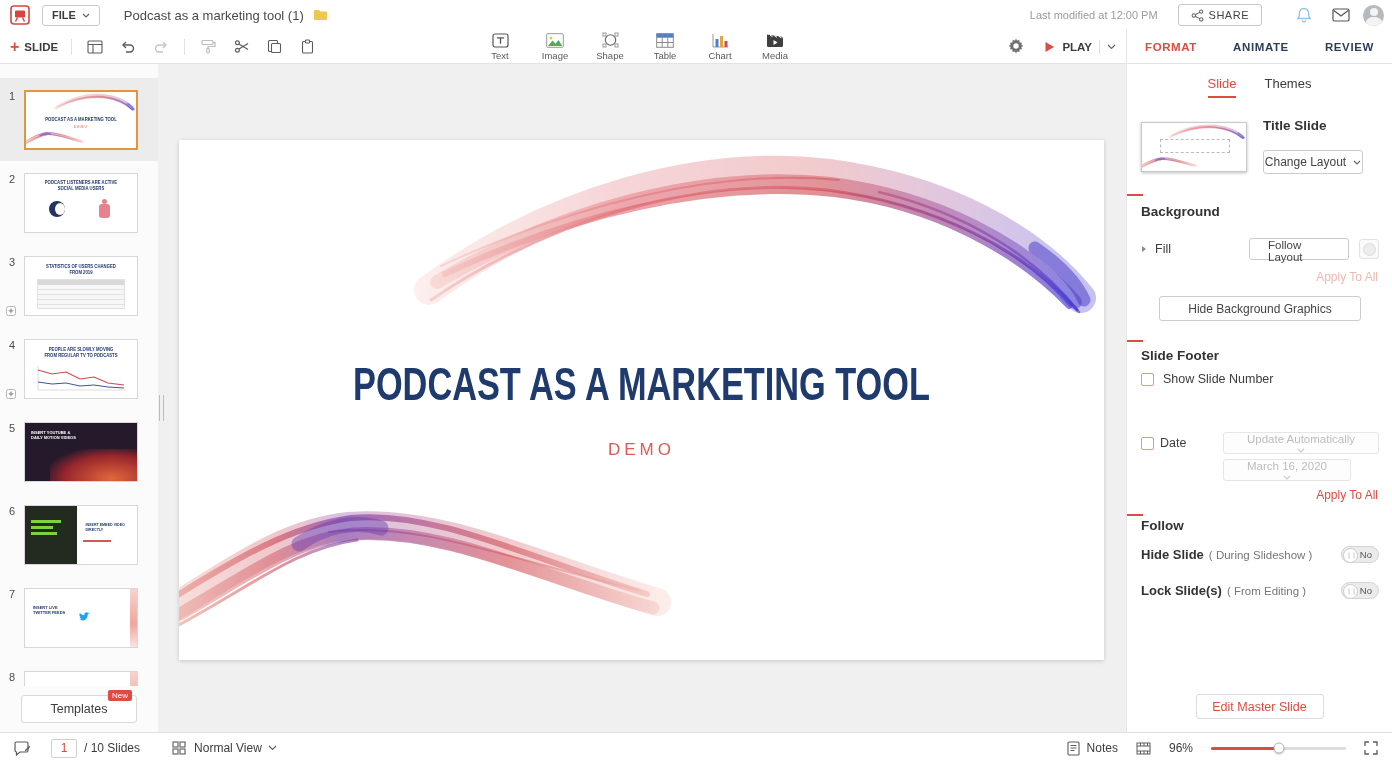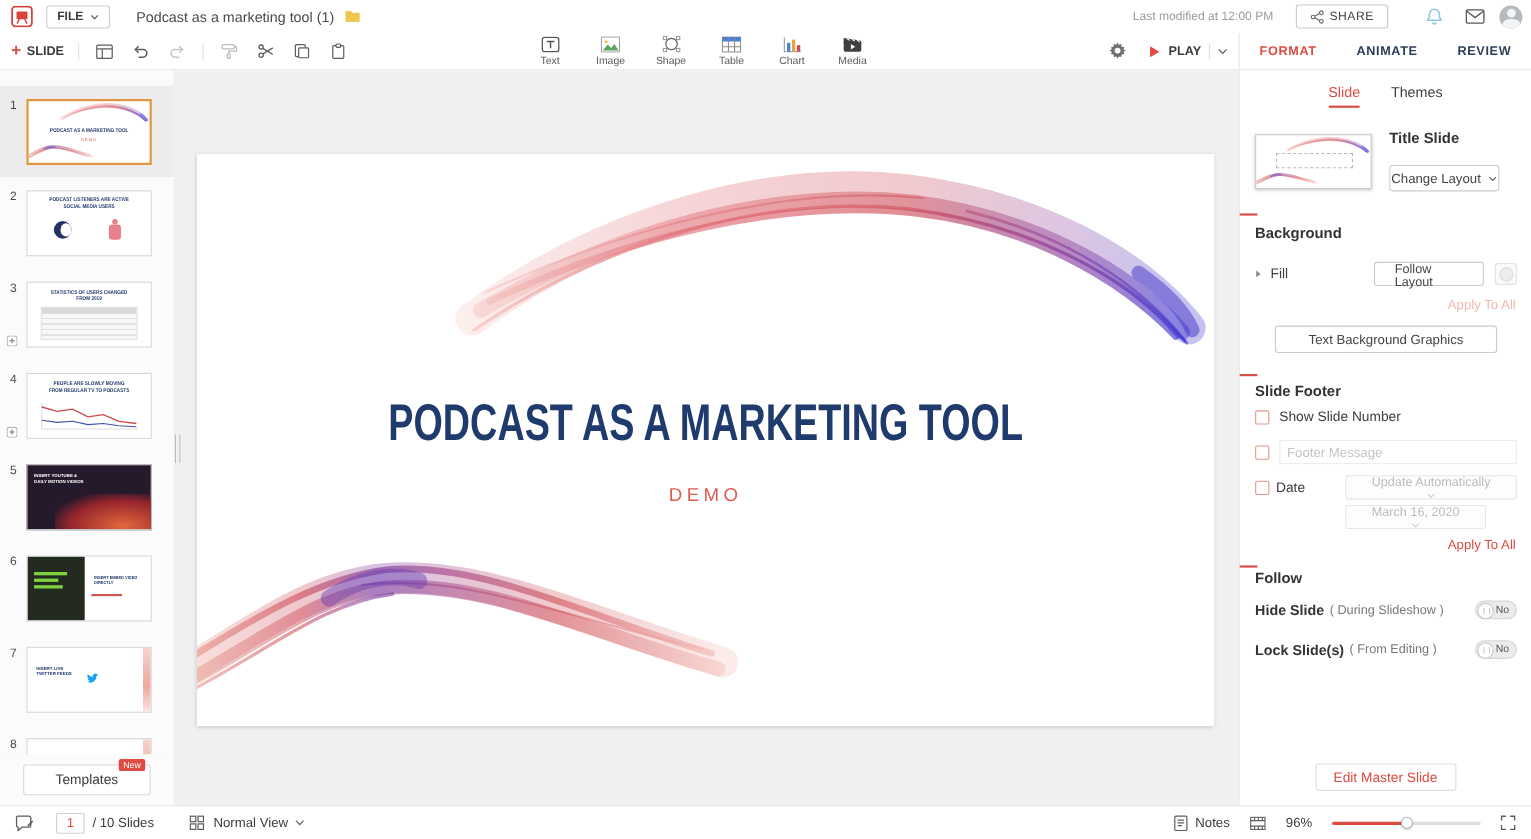--- a/index.html
+++ b/index.html
@@ -502,35 +502,31 @@
           <svg width="8" height="5" viewBox="0 0 8 5">
               <path d="M1 1l3 3 3-3" stroke="#888" fill="none" stroke-width="1.1"></path>
             </svg>
         </div>
         <div class="swatch" style="margin-left:10px"></div>
       </div>
 
       <div class="abs apply-dis" style="right:14px;top:206px">Apply To All</div>
 
       <div class="abs btn-outline" style="left:32px;top:232px;width:202px;height:25px">
-        <span>Text Background Graphics</span>
+        <span>Hide Background Graphics</span>
       </div>
 
       <div class="abs divider" style="top:274px"></div>
       <div class="abs heading" style="left:14px;top:284px">Slide Footer</div>
 
       <div class="abs row" style="left:14px;top:308px;gap:9px">
         <span class="cb"></span>
         <span style="font-size:12.5px;color:#3c3c3c">Show Slide Number</span>
       </div>
 
-      <div class="abs row" style="left:14px;top:336px;gap:9px">
-        <span class="cb"></span>
-        <input class="ftr-input" placeholder="Footer Message" style="">
-      </div>
 
       <div class="abs row" style="left:14px;top:368px;width:238px;gap:6px">
         <span class="cb"></span>
         <span style="font-size:12.5px;color:#3c3c3c">Date</span>
         <div class="sel disabled" style="margin-left:auto;width:156px">
           <span>Update Automatically</span>
           <svg width="8" height="5" viewBox="0 0 8 5">
               <path d="M1 1l3 3 3-3" stroke="#ccc" fill="none" stroke-width="1.1"></path>
             </svg>
         </div>

